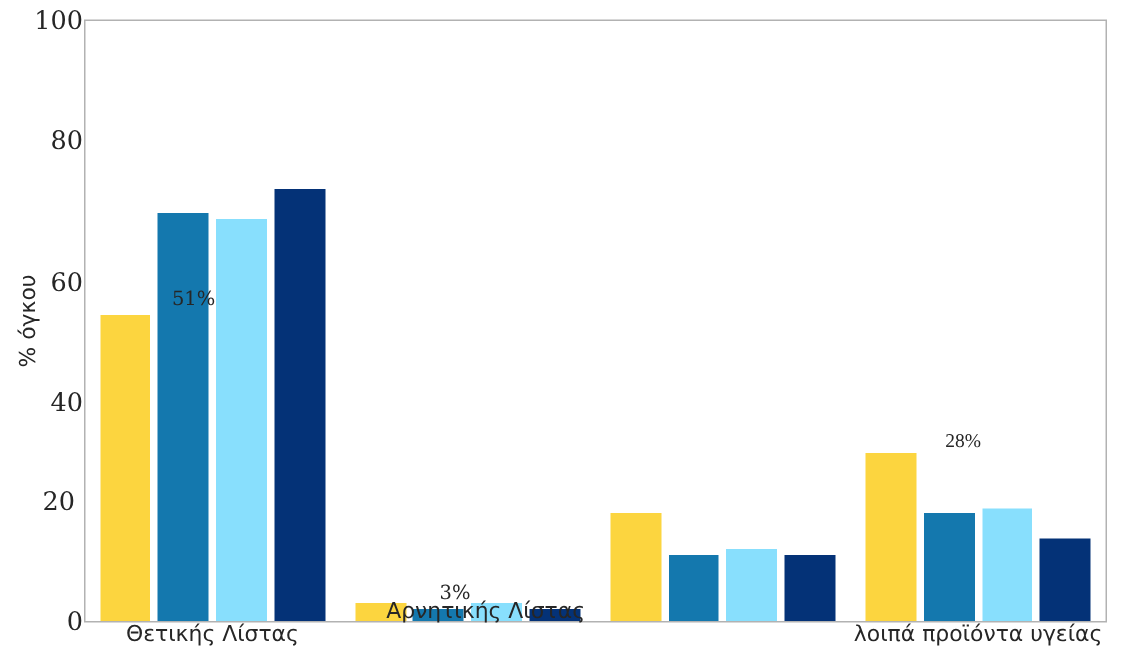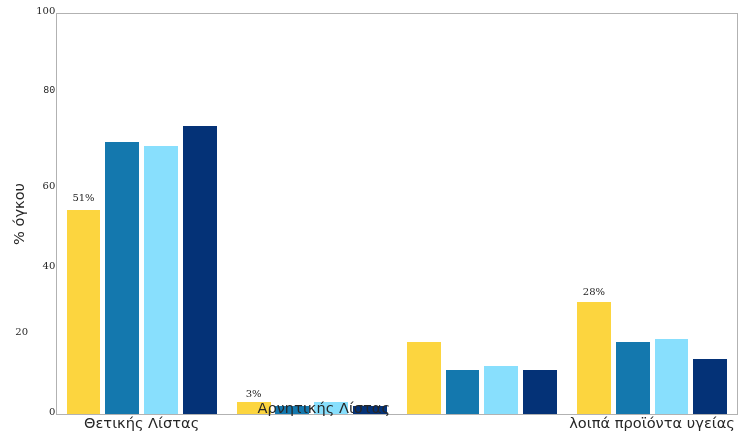--- a/index.html
+++ b/index.html
@@ -13,45 +13,45 @@
   #plot-area{position:absolute;left:55.9px;top:13.4px;width:682.1px;height:401.3px;
              box-sizing:border-box;border:1px solid #b2b2b2;background:#ffffff;}
 
   
   #bars-layer,#annotation-layer,#x-axis,#y-axis{
       position:absolute;left:0;top:0;width:749px;height:437px;}
 
   .bar{position:absolute;}
 
   .y-tick-label{position:absolute;color:#262626;line-height:1;white-space:nowrap;
-                text-align:right;font-family:"DejaVu Serif",serif;font-size:10px;}
+                text-align:right;font-family:"DejaVu Serif",serif;font-size:17px;}
 
   .x-tick-label{position:absolute;color:#262626;line-height:normal;white-space:nowrap;
                 text-align:center;font-family:"DejaVu Sans",sans-serif;font-size:14.6px;}
 
   .bar-value-label{position:absolute;color:#262626;line-height:1;white-space:nowrap;
-                   text-align:center;font-family:"DejaVu Serif",serif;font-size:10px;}
+                   text-align:right;font-family:"DejaVu Serif",serif;font-size:13px;}
 
   #y-axis-label{position:absolute;color:#262626;white-space:nowrap;
                 font-family:"DejaVu Sans",sans-serif;font-size:14.6px;
                 transform-origin:0 0;left:9.9px;}
 </style>
 </head>
 <body>
 
 <div id="figure" style="background: rgb(255, 255, 255);">
 
   <div id="y-axis-label" style="top: 213.75px; transform: rotate(-90deg) translate(-50%, 0px);">% όγκου</div>
 
   <div id="y-axis">
     <div class="y-tick-label" style="right: 693.7px; top: 406.65px;">0</div>
-    <div class="y-tick-label" style="right: 721px; top: 326.55px; text-align: right;">20</div>
+    <div class="y-tick-label" style="right: 699px; top: 326.55px; text-align: right;">20</div>
     <div class="y-tick-label" style="right: 693.7px; top: 261px;">40</div>
     <div class="y-tick-label" style="right: 693.7px; top: 181px;">60</div>
-    <div class="y-tick-label" style="right: 693.7px; top: 86.25px; font-family: Liberation Mono, monospace;">80</div>
+    <div class="y-tick-label" style="right: 693.7px; top: 86.25px;">80</div>
     <div class="y-tick-label" style="right: 693.7px; top: 6.15px;">100</div>
   </div>
 
   <div id="plot-area" style="border-color: rgb(178, 178, 178);"></div>
 
   <div id="bars-layer">
     <div class="bar" style="left: 66.55px; width: 33.9px; height: 203.855px; top: 210.145px; background: rgb(252, 213, 63);"></div>
     <div class="bar" style="left: 105.3px; width: 33.9px; height: 272.34px; top: 141.66px; background: rgb(20, 120, 174);"></div>
     <div class="bar" style="left: 144.05px; width: 33.9px; height: 267.935px; top: 146.065px; background: rgb(136, 223, 253);"></div>
     <div class="bar" style="left: 182.8px; width: 33.9px; height: 287.959px; top: 126.04px; background: rgb(4, 50, 119);"></div>
@@ -65,21 +65,21 @@
     <div class="bar" style="left: 523.1px; width: 33.9px; height: 43.6545px; top: 370.346px; background: rgb(4, 50, 119);"></div>
     <div class="bar" style="left: 577px; width: 33.9px; height: 112.14px; top: 301.86px; background: rgb(252, 213, 63);"></div>
     <div class="bar" style="left: 615.75px; width: 33.9px; height: 71.6895px; top: 342.31px; background: rgb(20, 120, 174);"></div>
     <div class="bar" style="left: 654.5px; width: 33.9px; height: 75.294px; top: 338.706px; background: rgb(136, 223, 253);"></div>
     <div class="bar" style="left: 693.25px; width: 33.9px; height: 55.269px; top: 358.731px; background: rgb(4, 50, 119);"></div>
   </div>
 
   <div id="annotation-layer">
     <div class="bar-value-label" style="left: 23.5px; width: 120px; top: 193.145px;">51%</div>
     <div class="bar-value-label" style="left: 193.65px; width: 120px; top: 389.486px;">3%</div>
-    <div class="bar-value-label" style="left: 533.95px; width: 120px; top: 286.86px;">28%</div>
+    <div class="bar-value-label" style="left: 533.95px; width: 120px; top: 286.86px; font-family: Liberation Serif, serif;">28%</div>
   </div>
 
   <div id="x-axis">
     <div class="x-tick-label" style="left: -18.375px; width: 320px; top: 413.9px;">Θετικής Λίστας</div>
     <div class="x-tick-label" style="left: 151.775px; width: 320px; top: 399px; padding-left: 12px;">Αρνητικής Λίστας</div>
     <div class="x-tick-label" style="left: 492.075px; width: 320px; top: 413.9px;">λοιπά προϊόντα υγείας</div>
   </div>
 
 </div>
 

